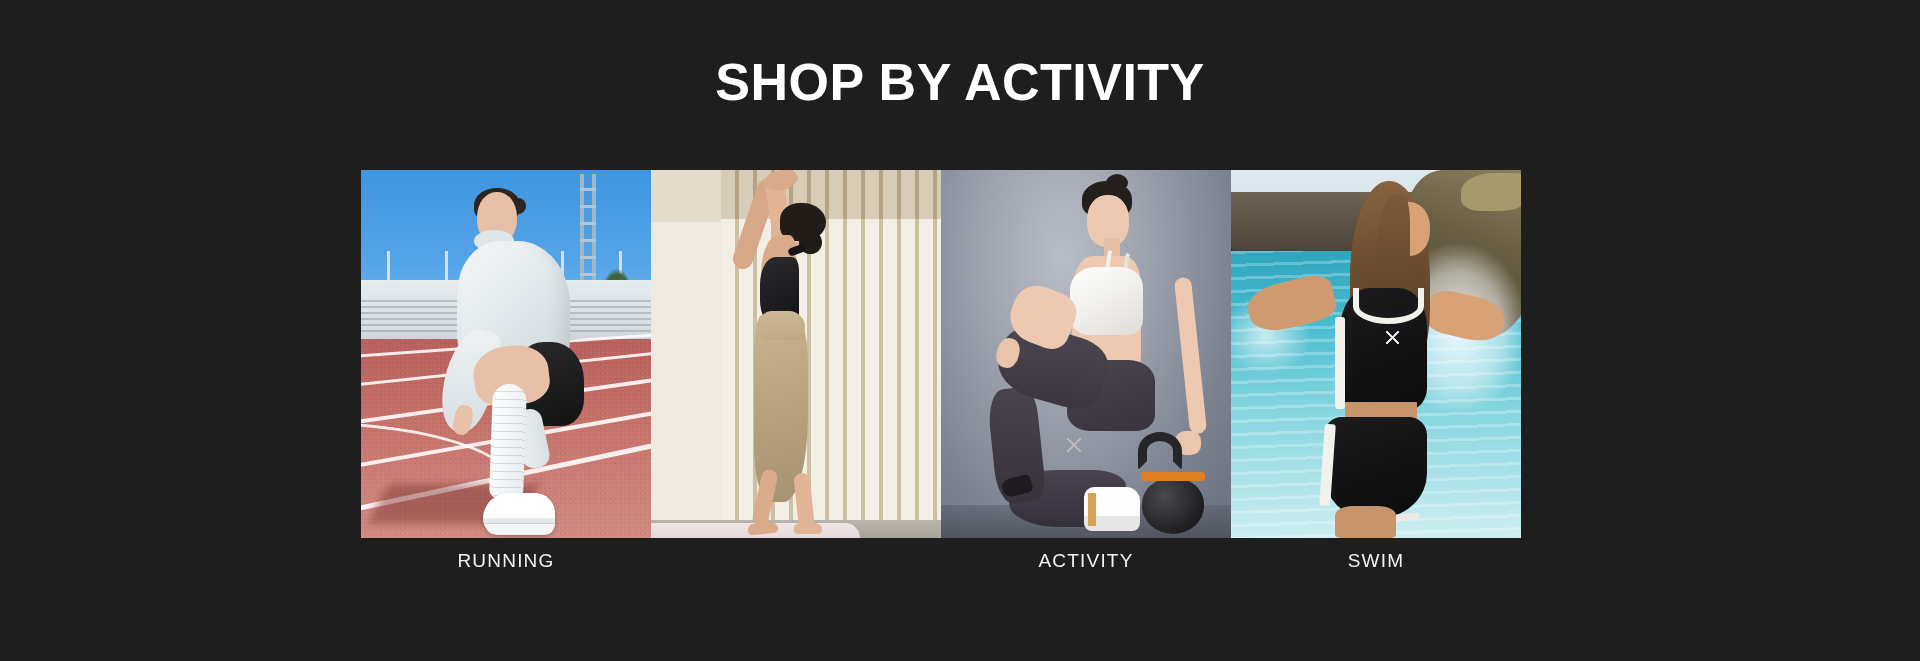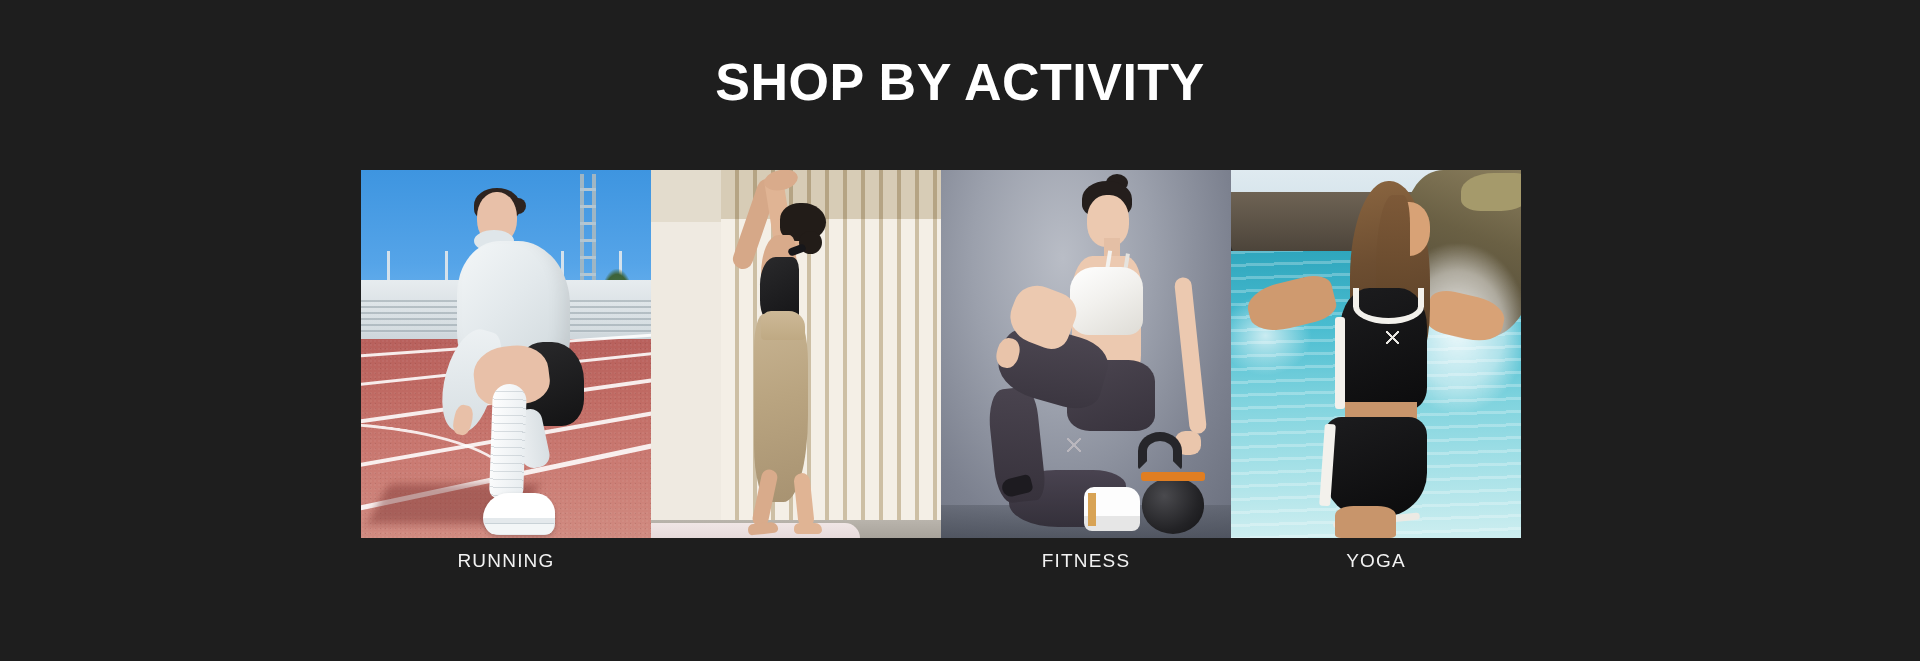--- a/index.html
+++ b/index.html
@@ -614,21 +614,21 @@
           <div class="f-handL"></div>
           <div class="f-xlogo"></div>
           <div class="f-shoe2"></div>
           <div class="f-shoe"></div>
           <div class="f-handR"></div>
           <div class="f-kb"></div>
           <div class="f-kb-band"></div>
           <div class="f-kb-handle"></div>
         </div>
       </div>
-      <div class="card-label">FITNESS</div>
+      <div class="card-label">ACTIVITY</div>
     </a>
 
     <a class="card">
       <div class="card-media">
         <div class="s-sky"></div>
         <div class="s-rock"></div>
         <div class="s-sea"></div>
         <div class="s-rockR"></div>
         <div class="s-foam"></div>
         <div class="s-foam2"></div>
@@ -642,17 +642,17 @@
           <div class="s-neckline"></div>
           <div class="s-sidestripe"></div>
           <div class="s-xlogo"></div>
           <div class="s-skin"></div>
           <div class="s-bottom"></div>
           <div class="s-bstripe"></div>
           <div class="s-btrim"></div>
           <div class="s-thigh"></div>
         </div>
       </div>
-      <div class="card-label">YOGA</div>
+      <div class="card-label">SWIM</div>
     </a>
 
   </div>
 </div>
 
 </body></html>

